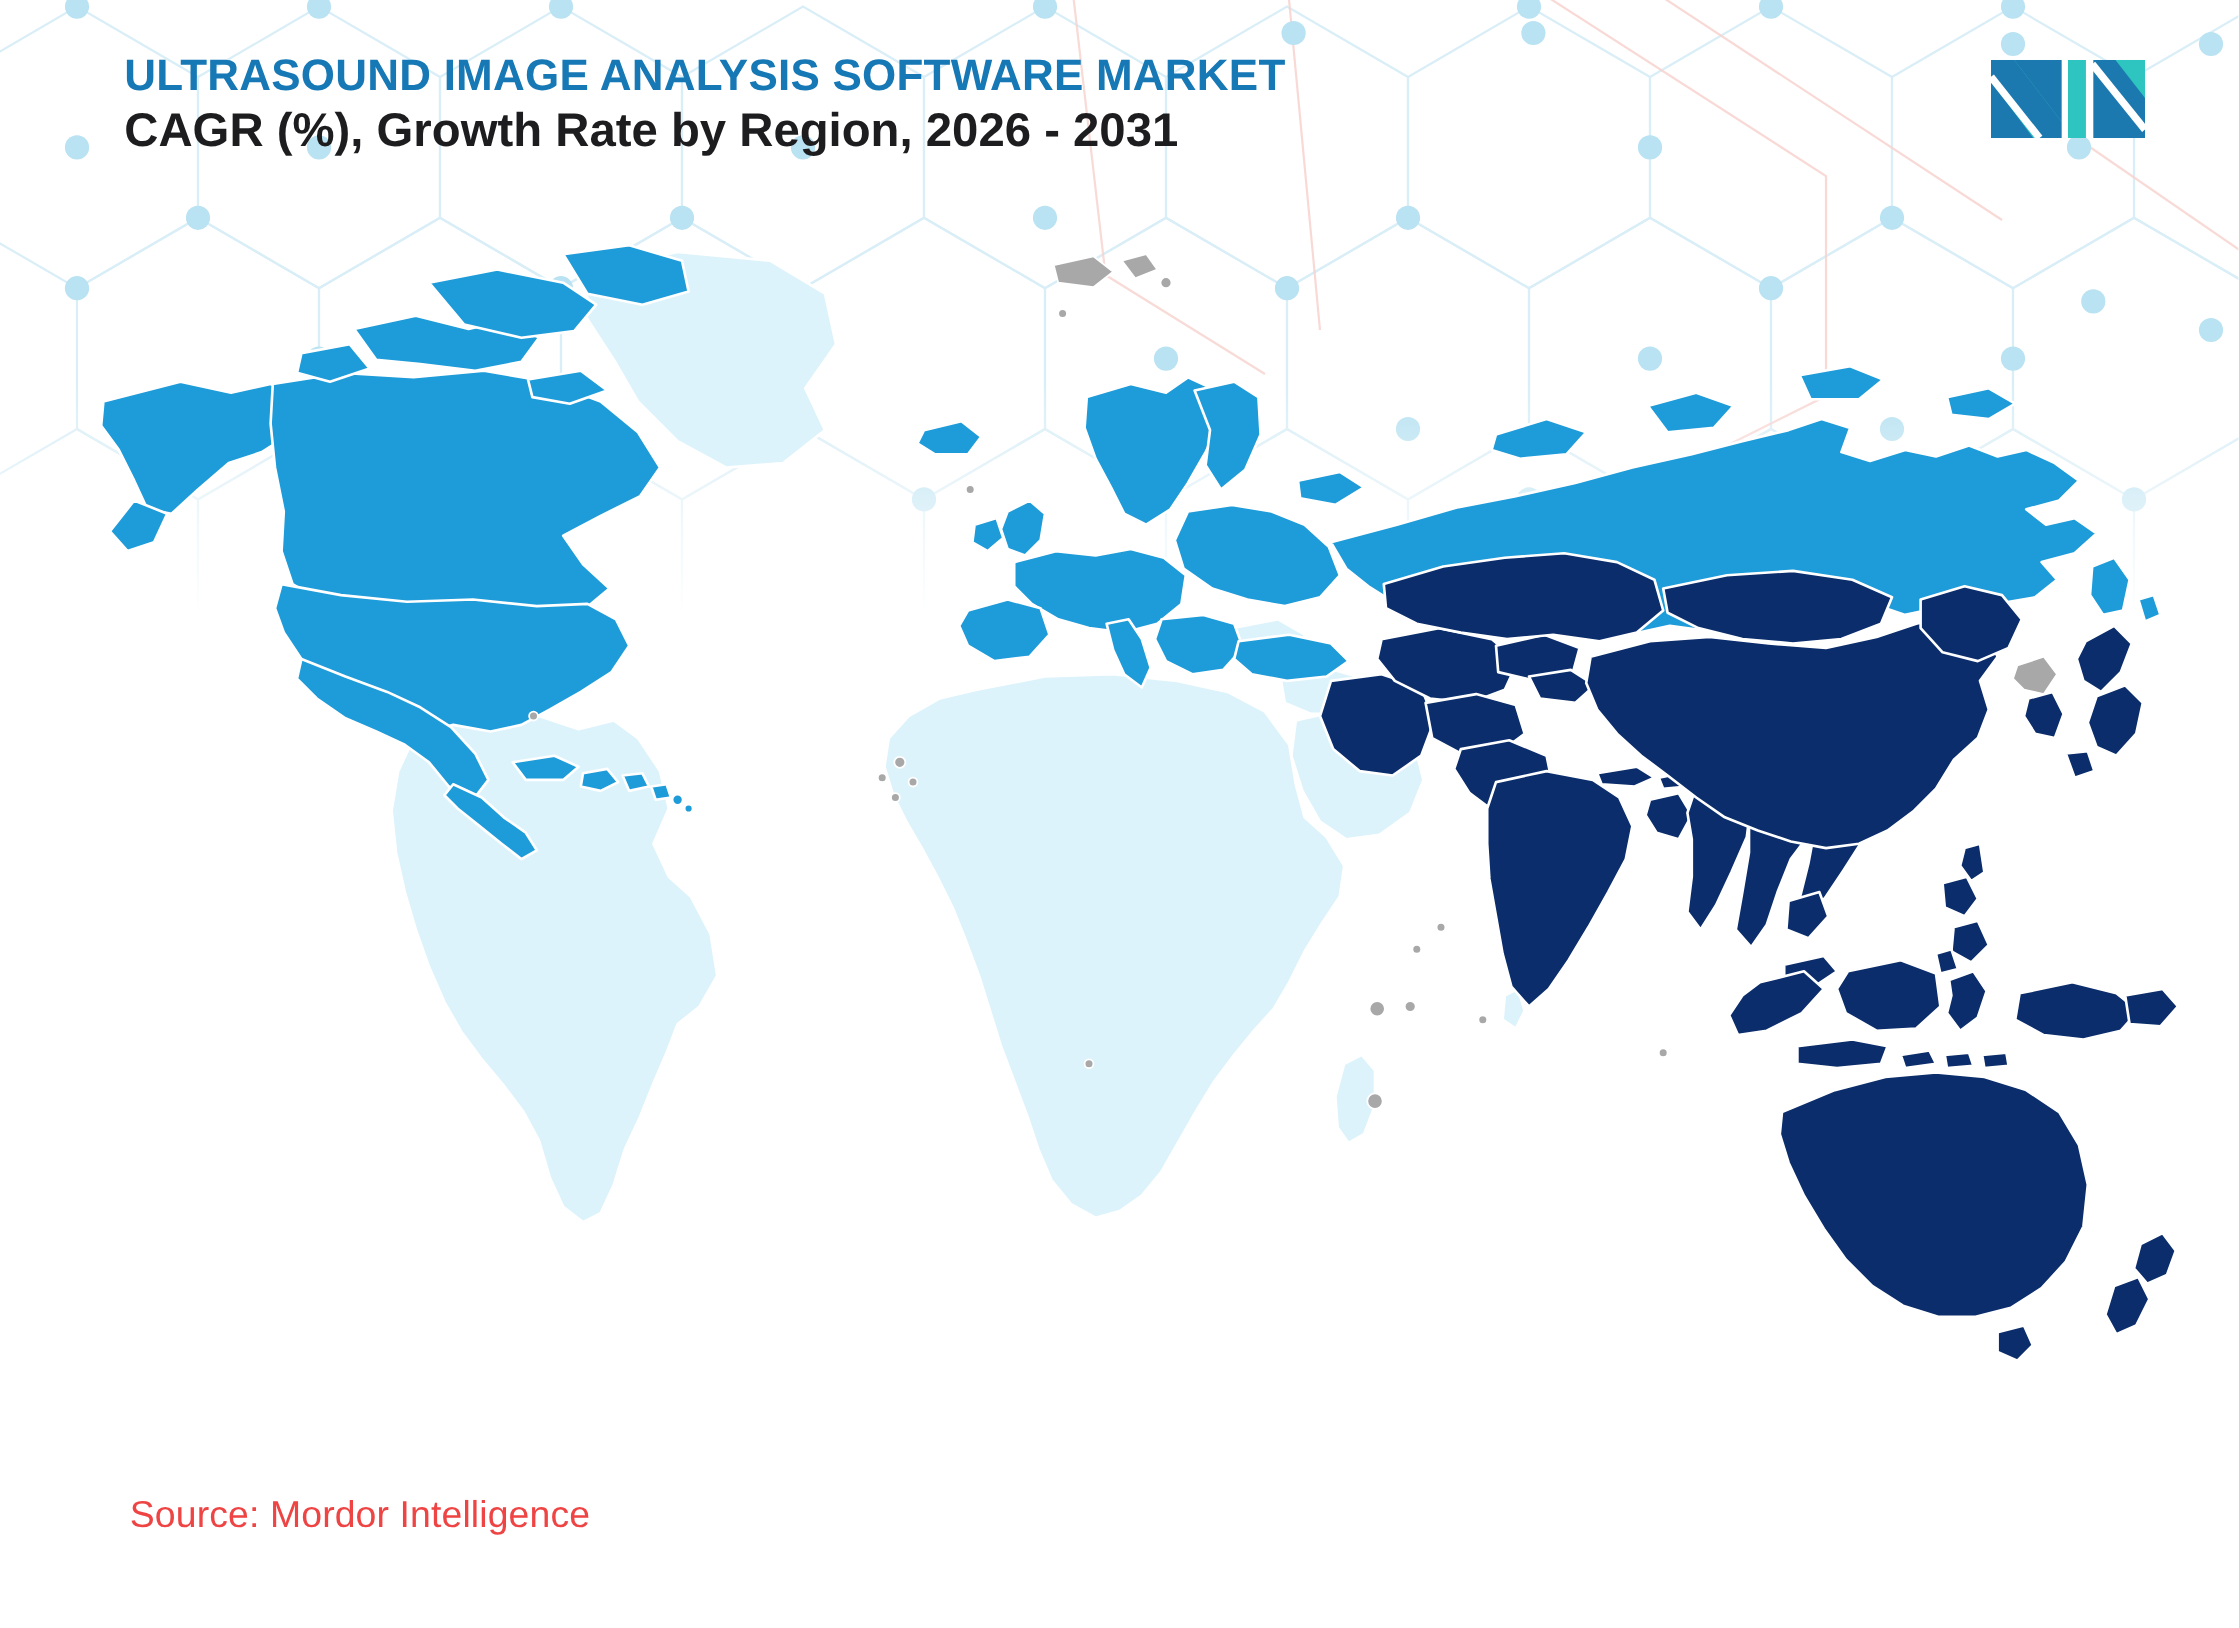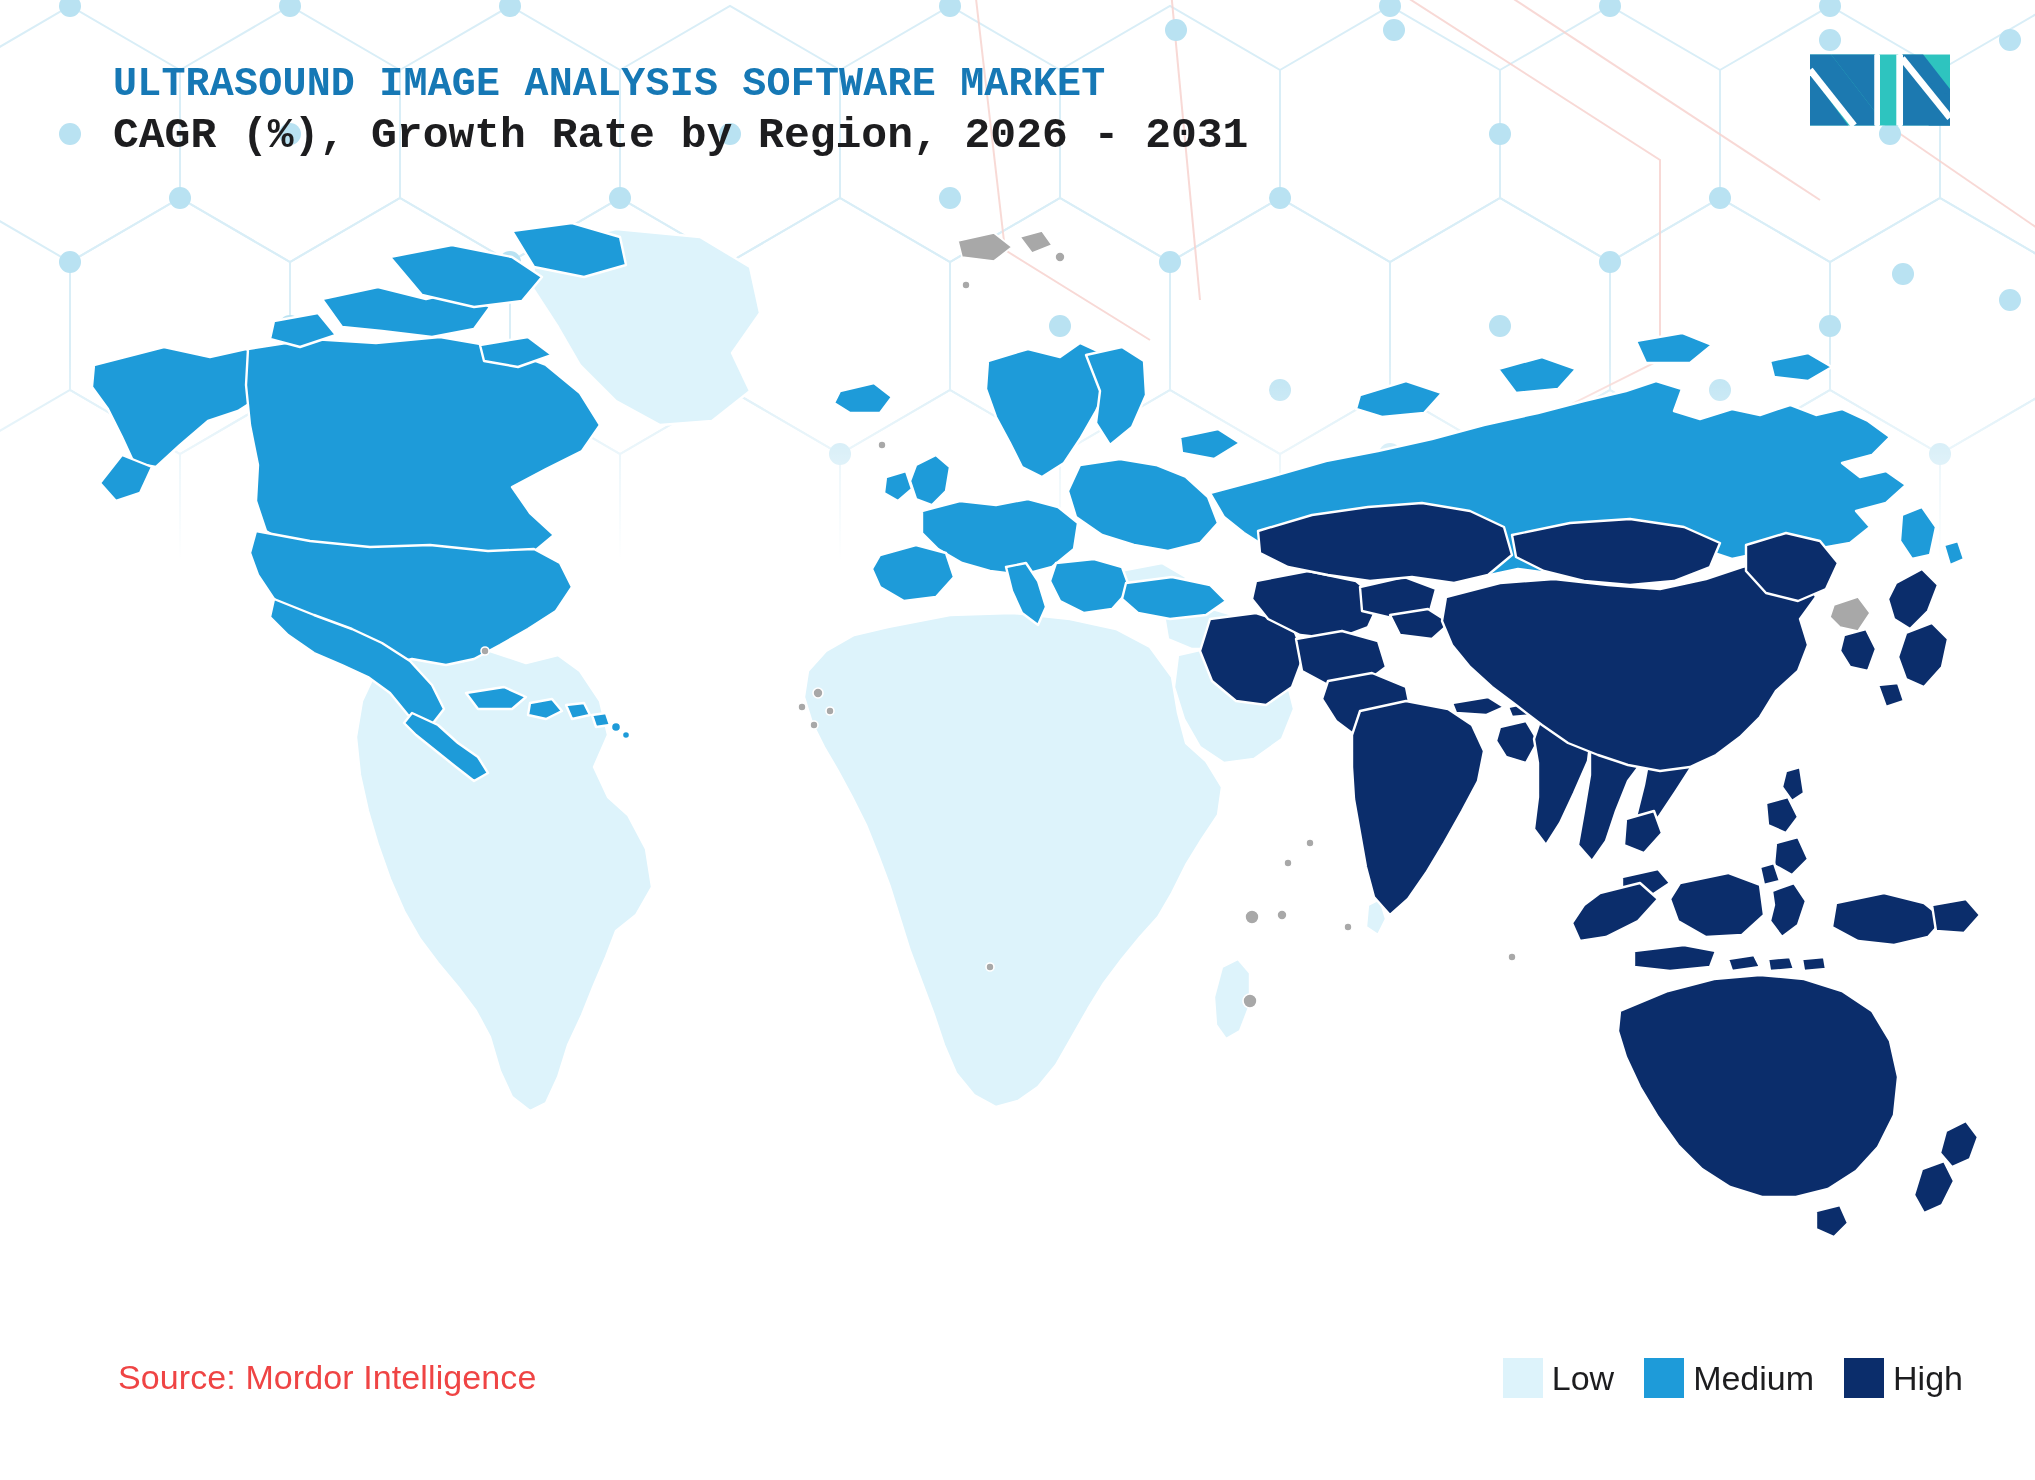--- a/index.html
+++ b/index.html
@@ -8,21 +8,21 @@
     background:#ffffff;
     font-family:"Liberation Sans","DejaVu Sans",sans-serif;
     overflow:hidden;position:relative;
   }
   #infographic{position:absolute;inset:0;width:2035px;height:1480px;overflow:hidden;background:#ffffff;}
 
   
   #bg-pattern{position:absolute;left:0;top:0;width:2035px;height:560px;pointer-events:none;}
 
   
-  #header{position:absolute;left:113px;top:64px;width:1500px;font-family:Liberation Mono, monospace;}
+  #header{position:absolute;left:113px;top:48px;width:1500px;}
   #market-title{
     font-size:40px;font-weight:700;letter-spacing:.2px;
     color:#1678b5;line-height:1.05;margin:0 0 6px 0;
     white-space:nowrap;
   }
   #chart-subtitle{
     font-size:43px;font-weight:700;color:#1d1d1f;
     line-height:1.1;margin:0;white-space:nowrap;
   }
 
@@ -422,28 +422,14 @@
         <circle cx="1250" cy="628" r="4"></circle>
         <circle cx="1288" cy="712" r="4"></circle>
         <circle cx="930" cy="752" r="4"></circle>
         <circle cx="1452" cy="742" r="4"></circle>
       </g>
     </svg>
   </div>
 
   <div id="source-note">Source: Mordor Intelligence</div>
 
-  <div id="legend">
-    <div class="legend-item">
-      <span class="legend-swatch" style="background:#ddf3fb"></span>
-      <span class="legend-label">Low</span>
-    </div>
-    <div class="legend-item">
-      <span class="legend-swatch" style="background:#1e9bd9"></span>
-      <span class="legend-label">Medium</span>
-    </div>
-    <div class="legend-item">
-      <span class="legend-swatch" style="background:#0b2d6b"></span>
-      <span class="legend-label">High</span>
-    </div>
-  </div>
 
 </div>
 
 </body></html>

